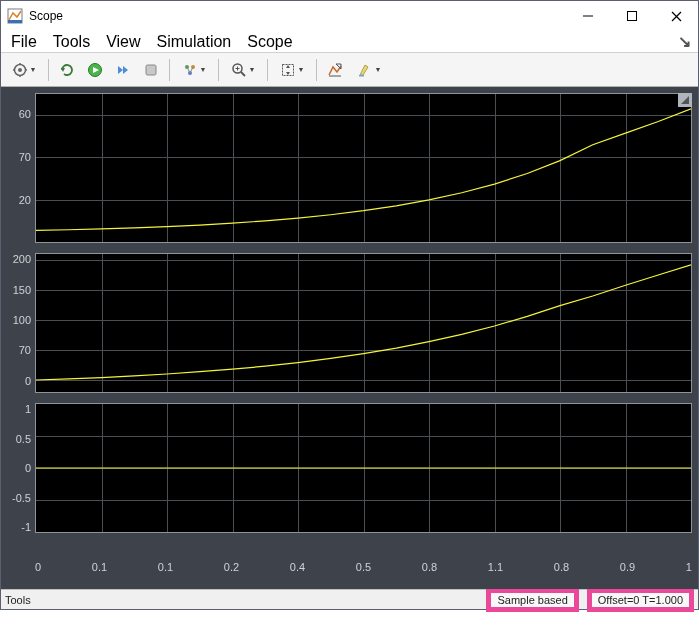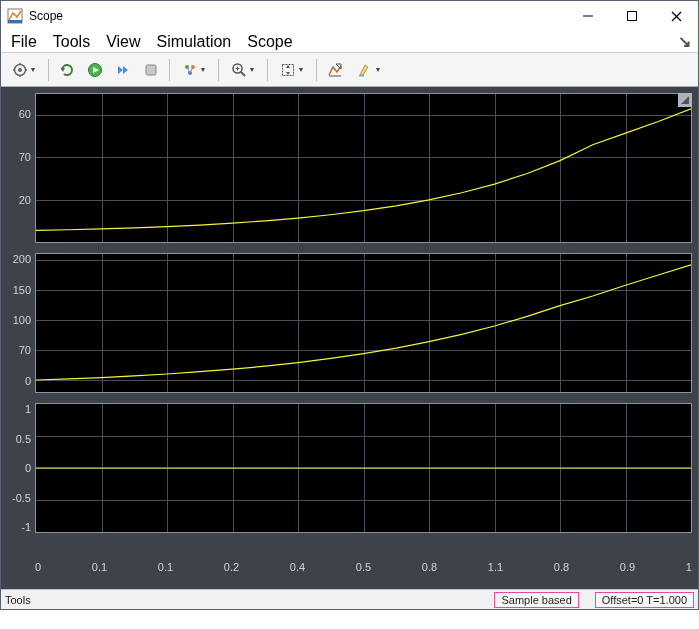--- a/index.html
+++ b/index.html
@@ -24,21 +24,21 @@
   .plot-row { display: flex; }
   .yaxis { width: 28px; display: flex; flex-direction: column; justify-content: space-between; align-items: flex-end; color: #cfd2d6; font-size: 11px; padding-right: 4px; }
   .plot { flex: 1; position: relative; background: #000; border: 1px solid #8e949c; }
   .grid-v, .grid-h { position: absolute; background: #4a4f56; }
   .grid-v { width: 1px; top:0; bottom:0; }
   .grid-h { height: 1px; left:0; right:0; }
   .xaxis-row { display:flex; }
   .xaxis { flex:1; display:flex; justify-content:space-between; color:#cfd2d6; font-size:11px; padding: 2px 0 0 0; }
   .status { height: 20px; display: flex; align-items: center; font-size: 11px; background:#f0f0f0; border-top:1px solid #c0c0c0; padding: 0 4px; color:#222; }
   .status .fill { flex:1; }
-  .status .cell { border:1px solid #ec4899; padding: 1px 6px; margin-left:16px; background:#f8f8f8; }
+  .status .cell { border:5px solid #ec4899; padding: 1px 6px; margin-left:8px; background:#f8f8f8; }
   svg.curve { position:absolute; inset:0; width:100%; height:100%; }
   path.line { stroke:#f5f53a; stroke-width:1.2; fill:none; }
 </style>
 </head>
 <body>
 
 <div class="window">
 
   <div class="titlebar">
     <span class="icon">

